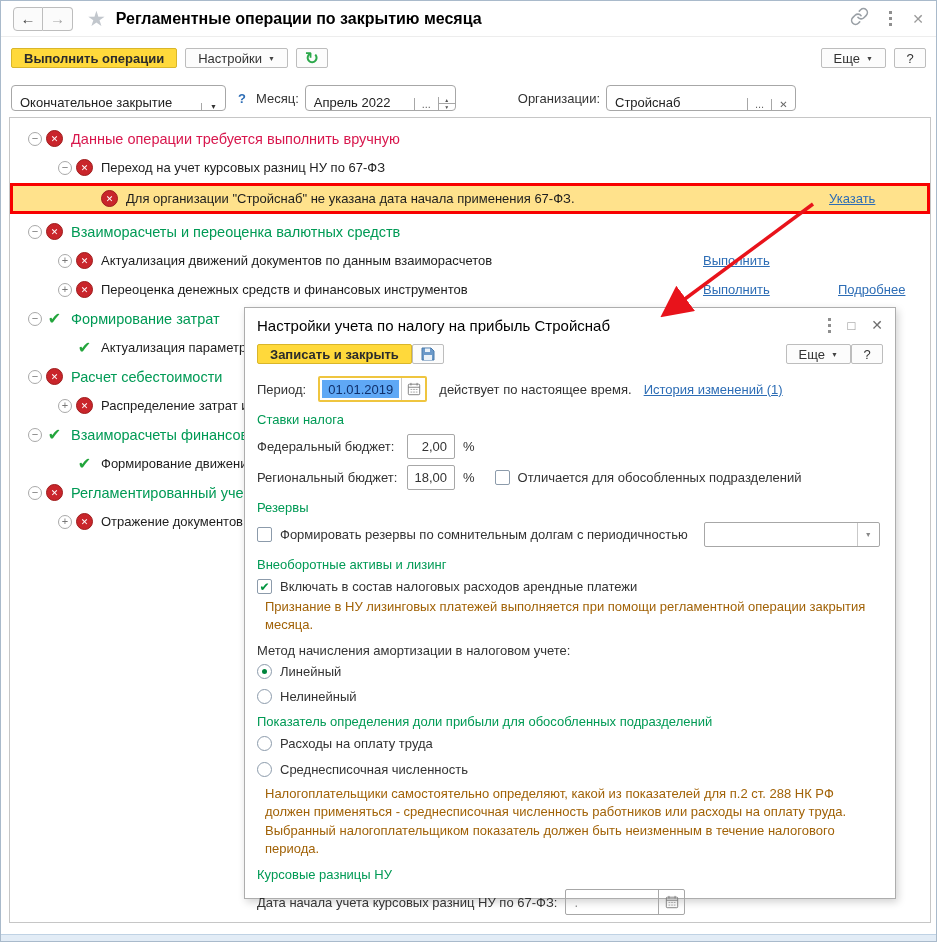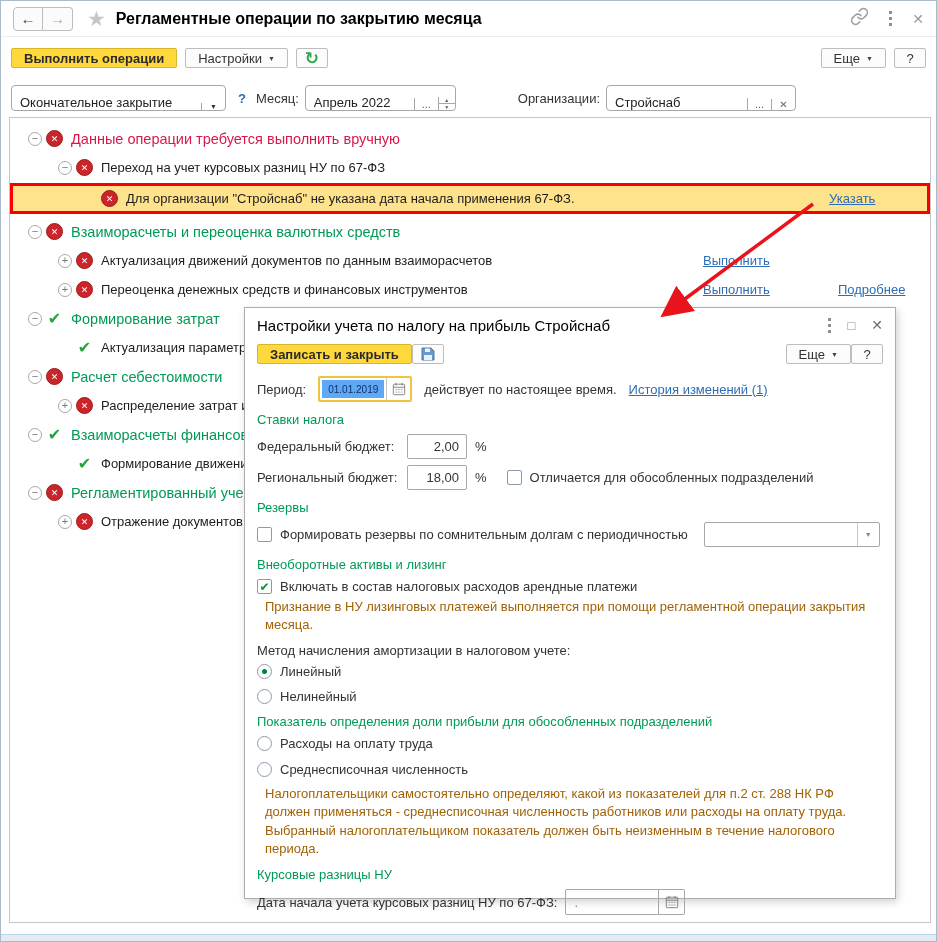--- a/index.html
+++ b/index.html
@@ -65,26 +65,26 @@
   .dlg-titlebar { height:34px; display:flex; align-items:center; padding:0 12px; }
   .dlg-title { font-size:15px; color:#000; }
   .dlg-icons { margin-left:auto; display:flex; align-items:center; gap:16px; }
   .dlg-max { color:#8F8F8F; font-size:13px; cursor:pointer; }
   .dlg-x { color:#6E6E6E; font-size:14px; cursor:pointer; }
   .dlg-cmdbar { display:flex; align-items:center; padding:2px 12px 8px; }
   .btn-save-icon { width:32px; padding:0; }
   .dlg-body { padding:0 12px; }
   .prow { display:flex; align-items:center; gap:12px; margin:4px 0 8px; }
   .period-field { display:inline-flex; align-items:stretch; height:26px; border:2px solid #EFC53F; border-radius:2px; background:#fff; }
-  .period-field .val { display:flex; align-items:center; padding:0 6px; background:#5FA8F5; color:#10306B; margin:2px; font-size:10px; }
+  .period-field .val { display:flex; align-items:center; padding:0 6px; background:#5FA8F5; color:#10306B; margin:2px; font-size:13px; }
   .period-field .cal { display:flex; align-items:center; justify-content:center; width:24px; border-left:1px solid #C9C9C9; cursor:pointer; }
   .link { color:#2D6DB5; text-decoration:underline; cursor:pointer; }
   .sect { color:#009A55; margin:10px 0 7px; }
   .frow { display:flex; align-items:center; gap:8px; margin:6px 0; }
-  .numfield { width:60px; height:25px; border:1px solid #A7A7A7; border-radius:2px; display:flex; align-items:center; justify-content:flex-end; padding:0 7px; font-size:13px; }
+  .numfield { width:48px; height:25px; border:1px solid #A7A7A7; border-radius:2px; display:flex; align-items:center; justify-content:flex-end; padding:0 7px; font-size:13px; }
   .cb { width:15px; height:15px; min-width:15px; border:1px solid #8C9BAB; border-radius:2px; background:#fff; display:flex; align-items:center; justify-content:center; cursor:pointer; }
   .cb.checked { color:#00953F; font-size:12px; font-weight:bold; }
   .radio { width:15px; height:15px; min-width:15px; border:1px solid #8C9BAB; border-radius:50%; background:#fff; position:relative; cursor:pointer; }
   .radio.sel::after { content:""; position:absolute; left:4px; top:4px; width:5px; height:5px; border-radius:50%; background:#00843C; }
   .ddfield { display:inline-flex; align-items:stretch; height:25px; width:176px; border:1px solid #A7A7A7; border-radius:2px; margin-left:8px; }
   .ddfield .fill { flex:1; }
   .ddfield .seg { display:flex; align-items:center; justify-content:center; width:22px; border-left:1px solid #C9C9C9; font-size:7px; color:#888; cursor:pointer; }
   .note { color:#a16207; line-height:1.35; margin:4px 8px 8px; max-width:608px; }
   .datefield { display:inline-flex; align-items:stretch; height:26px; border:1px solid #A7A7A7; border-radius:2px; }
   .datefield .val { display:flex; align-items:center; width:92px; padding:0 8px; color:#888; }

